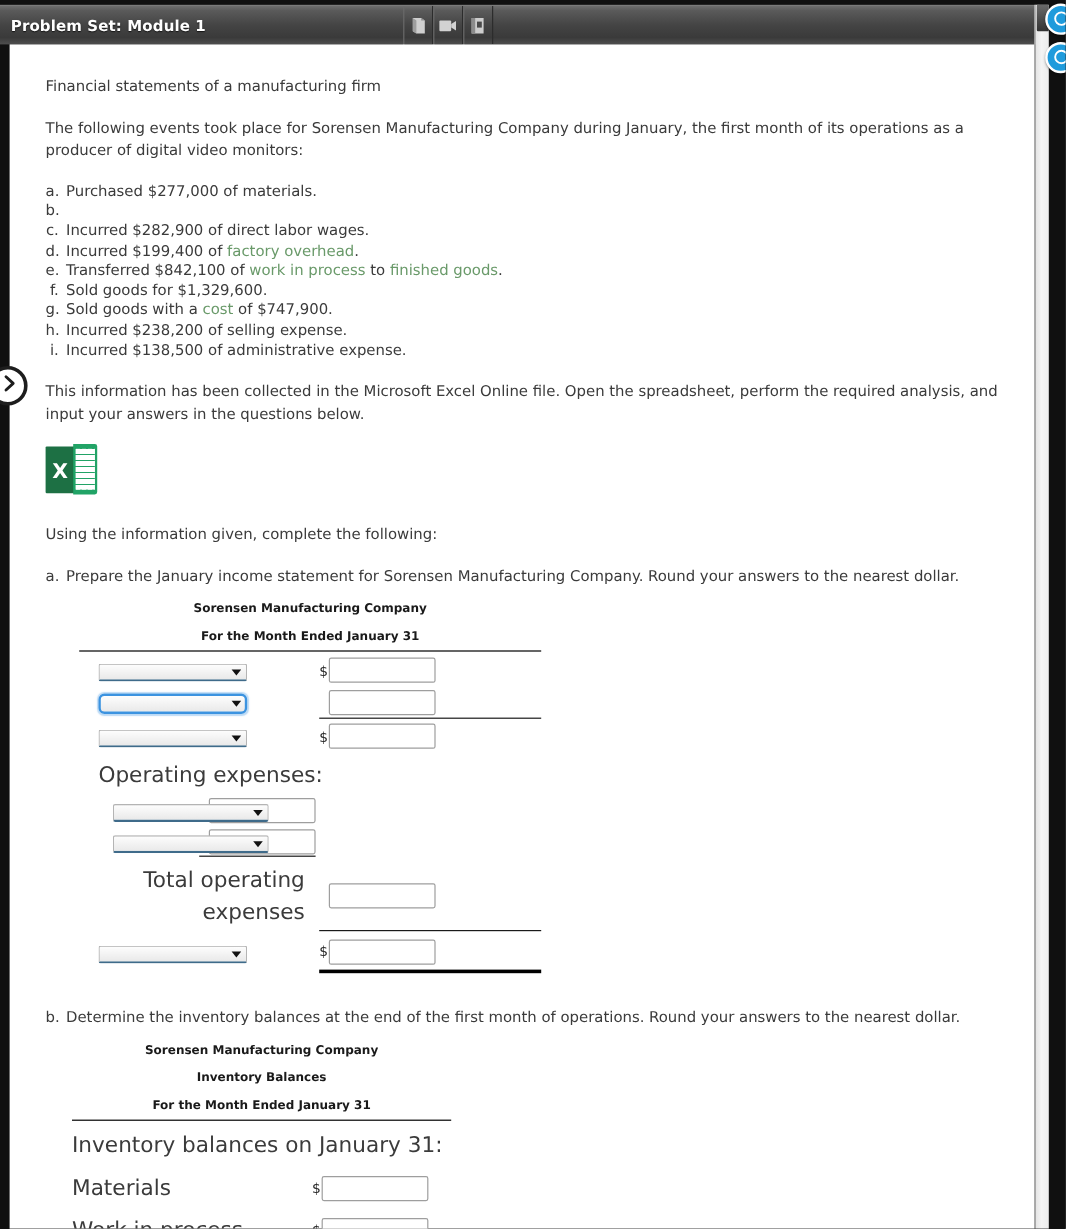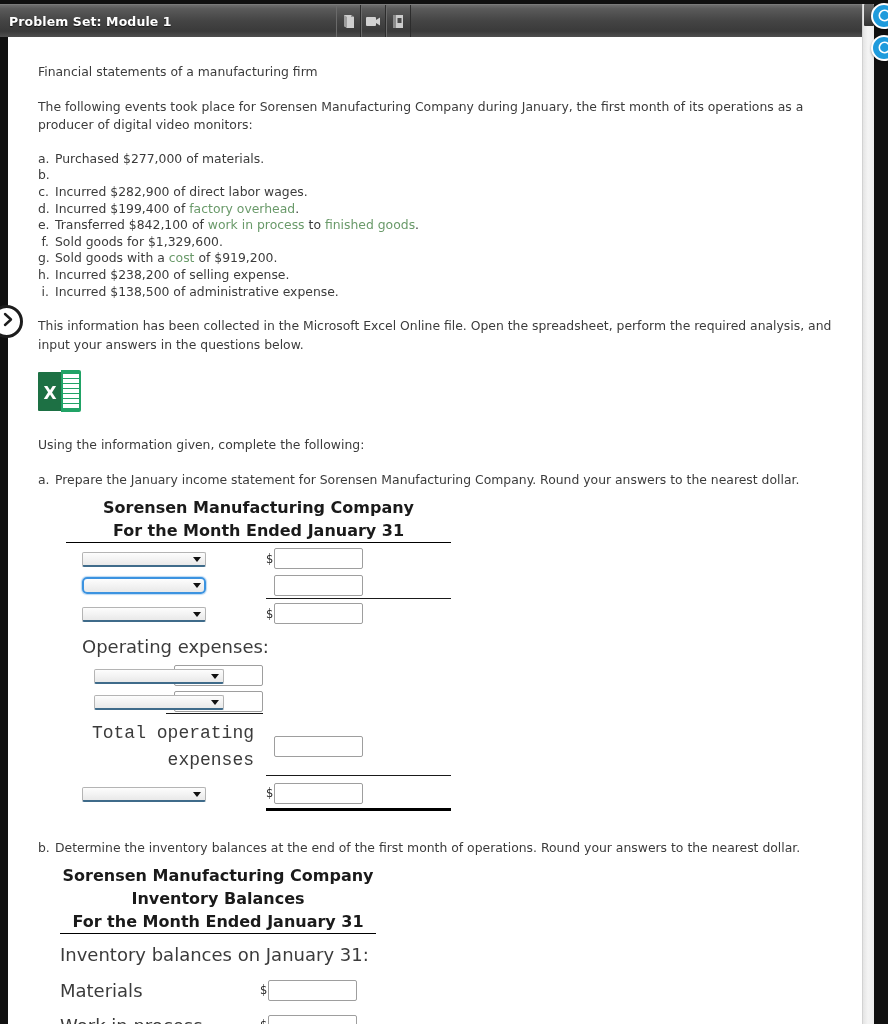--- a/index.html
+++ b/index.html
@@ -123,21 +123,21 @@
   }
   #excelblock .caption {
     margin-top: 6px;
     font-size: 12.2px;
   }
 
   
   .stmt { margin: 0 0 4px 0; }
   .stmt .hdr {
     font-weight: bold;
-    font-size: 16px;
+    font-size: 10px;
     color: #1a1a1a;
     text-align: center;
     line-height: 23px;
   }
   .rule-top { border-bottom: 1.5px solid #000; }
 
   table.grid { border-collapse: collapse; }
   table.grid td { padding: 0; vertical-align: middle; }
 
   
@@ -317,21 +317,21 @@
         <li>
           <span class="mk">e.</span>
           <span><span>Transferred $842,100 of </span><span class="glink">work in process</span><span> to </span><span class="glink">finished goods</span><span>.</span></span>
         </li>
         <li>
           <span class="mk">f.</span>
           <span><span>Sold goods for $1,329,600.</span></span>
         </li>
         <li>
           <span class="mk">g.</span>
-          <span><span>Sold goods with a </span><span class="glink">cost</span><span> of $919,200.</span></span>
+          <span><span>Sold goods with a </span><span class="glink">cost</span><span> of $747,900.</span></span>
         </li>
         <li>
           <span class="mk">h.</span>
           <span><span>Incurred $238,200 of selling expense.</span></span>
         </li>
         <li>
           <span class="mk">i.</span>
           <span><span>Incurred $138,500 of administrative expense.</span></span>
         </li>
       </ol>
@@ -431,21 +431,21 @@
               </span>
             </td>
             <td style="padding:2px 0 2px 0;">
               <span class="money" style="margin-left:-100px;display:inline-block;border-bottom:1.4px solid #1a1a1a;padding-bottom:1px;">
                 <span class="sign"></span><input class="num" type="text" value="" style="">
               </span>
             </td>
           </tr>
 
           <tr>
-            <td style="padding:4px 0 2px 0;text-align:right;padding-right:12px;font-family:Liberation Mono, monospace;" class="lbl">Total operating expenses</td>
+            <td style="padding:4px 0 2px 0;text-align:right;padding-right:12px;" class="lbl">Total operating expenses</td>
             <td style="padding:4px 0 2px 0;" class="underline-thin">
               <span class="money">
                 <span class="sign"></span><input class="num" type="text" value="" style="">
               </span>
             </td>
           </tr>
 
           <tr>
             <td style="padding:6px 0 4px 16px;">
               <span class="ddwrap">

